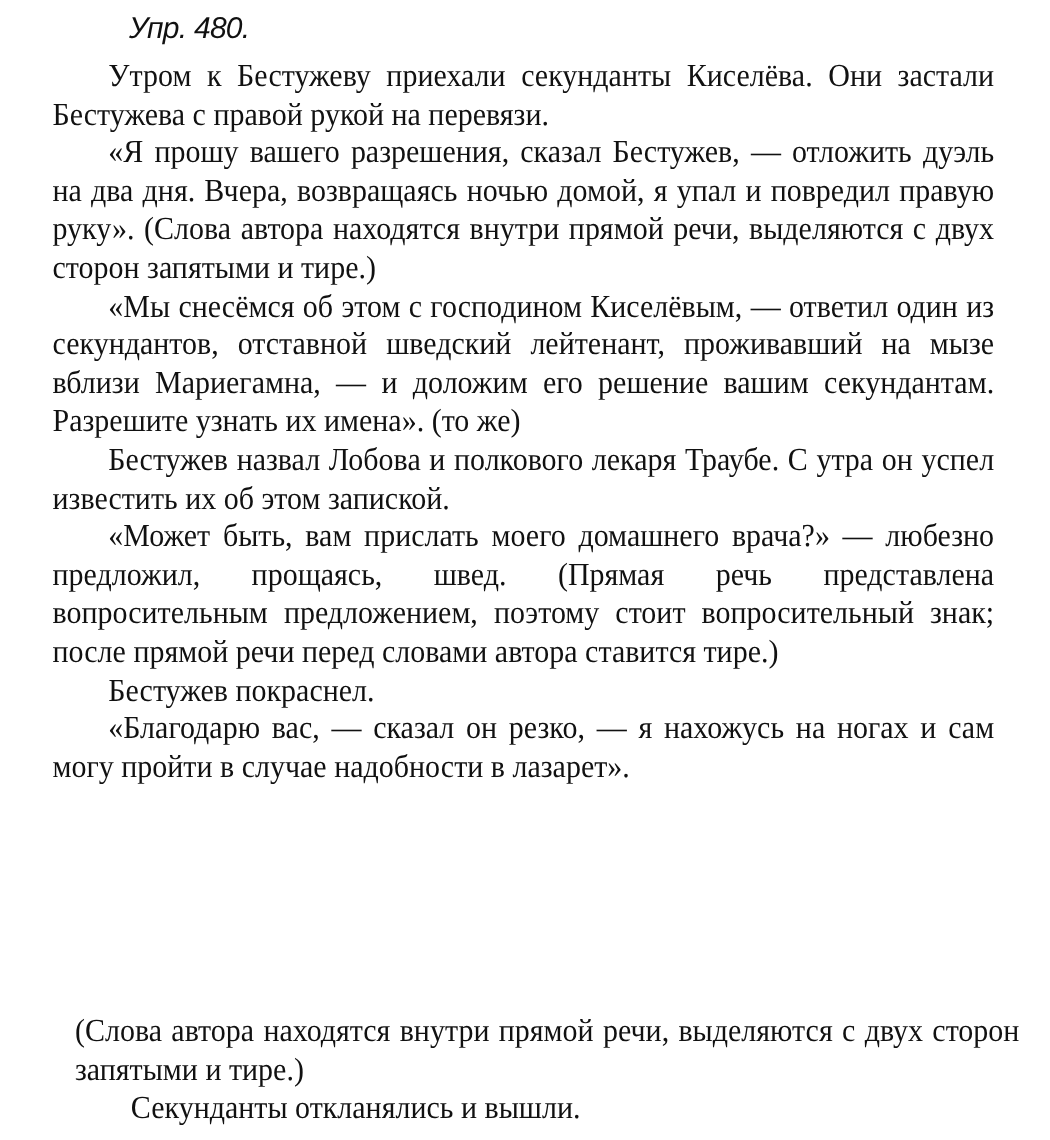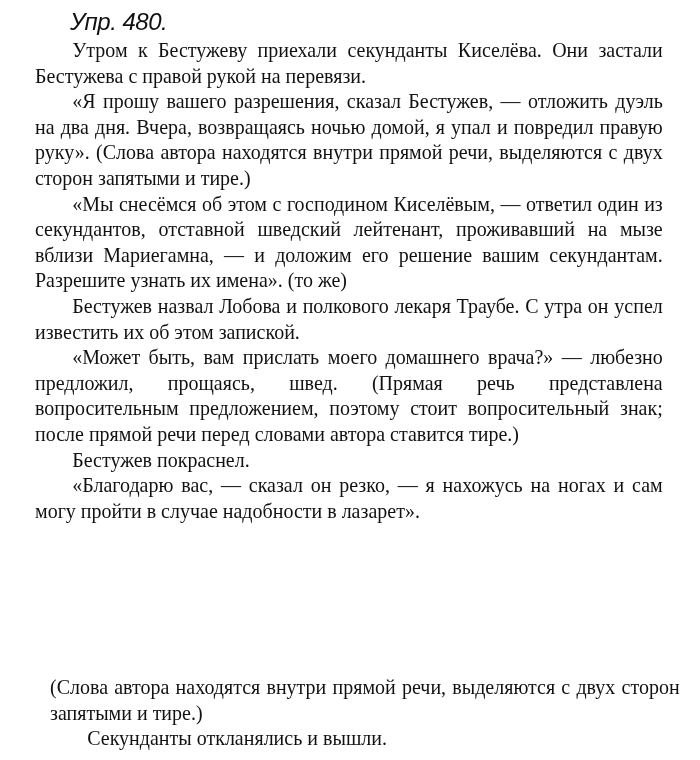--- a/index.html
+++ b/index.html
@@ -10,23 +10,23 @@
     body {
       width: 700px;
       height: 760px;
       position: relative;
       overflow: hidden;
       font-family: "Liberation Serif", "DejaVu Serif", serif;
       color: #111111;
     }
     .title {
       position: absolute;
-      left: 70px;
+      left: 86px;
       top: 8px;
-      font-size: 24px;
+      font-size: 20px;
       font-style: italic;
       font-family: "Liberation Sans", "DejaVu Sans", sans-serif;
       letter-spacing: -0.5px;
     }
     .main {
       position: absolute;
       left: 35px;
       top: 38px;
       width: 628px;
       font-size: 21.5px;

